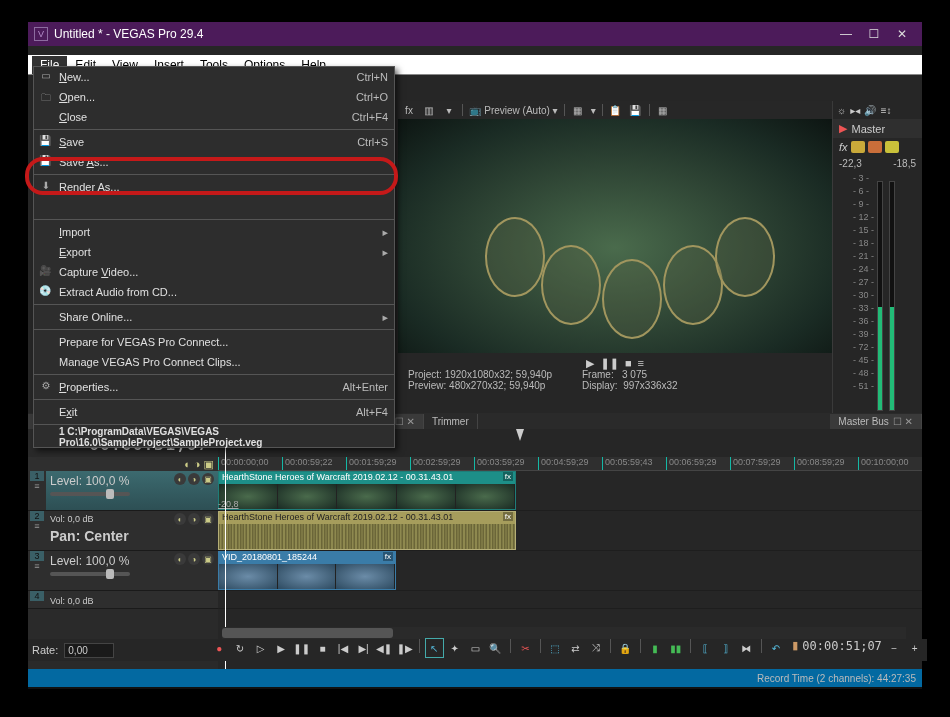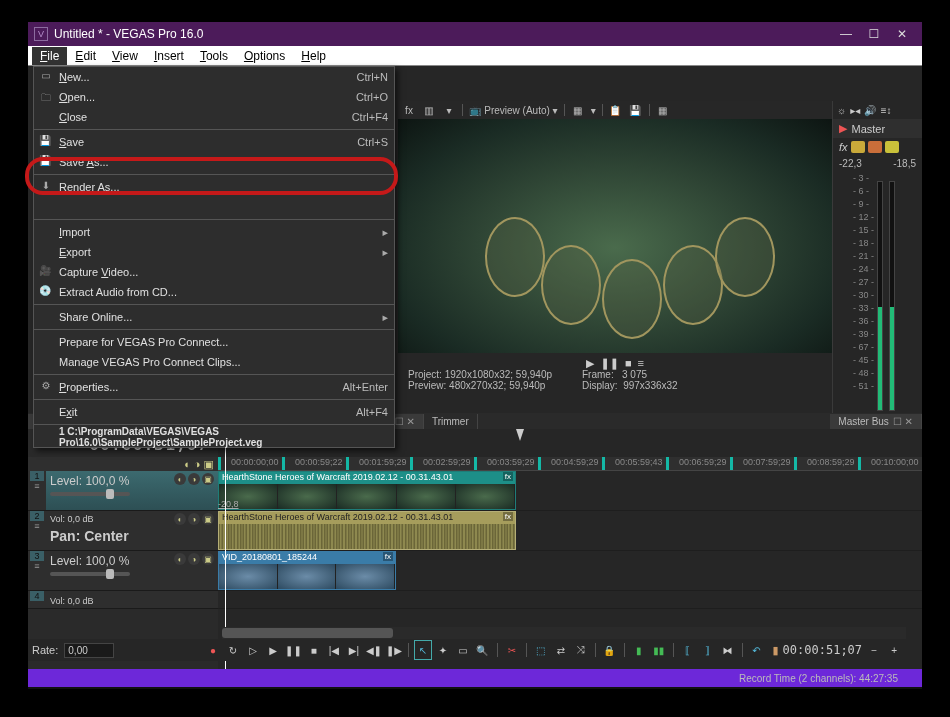--- a/index.html
+++ b/index.html
@@ -59,21 +59,21 @@
 .tabsbar{ position:absolute; left:28px; right:28px; top:413px; height:16px; background:#2a2a2a; display:flex; align-items:center; font-size:10px; color:#bbb;}
 .tabsbar .tab{ padding:2px 8px; border-right:1px solid #444;display:flex;align-items:center;gap:4px;}
 .tabsbar .tab.active{background:#3a3a3a;}
 .tabsbar .x{color:#999;font-size:10px;}
 .tabsbar .spacer{flex:1;}
 
 .timeline{ position:absolute; left:28px; right:28px; top:429px; bottom:30px; background:#262626; display:flex;}
 .timeline .tracks{ width:190px; background:#2a2a2a; display:flex; flex-direction:column;}
 .timeline .tcounter{ height:28px; display:flex; align-items:center; justify-content:flex-end; padding-right:10px; font-size:18px; color:#eee; font-family:Consolas,monospace;}
 .timeline .ruler{ height:14px; background:#2f2f2f; font-size:9px; color:#888; display:flex; border-bottom:1px solid #444;}
-.timeline .ruler span{flex:1;padding-left:10px;border-left:3px solid #14b8a6;}
+.timeline .ruler span{flex:1;padding-left:2px;border-left:1px solid #14b8a6;}
 .timeline .trow{ height:40px; display:flex; border-bottom:1px solid #1a1a1a;}
 .timeline .trow .side{width:18px;background:#2e2e2e;display:flex;flex-direction:column;align-items:center;font-size:9px;color:#999;}
 .timeline .trow .num{background:#3a5f66;width:14px;text-align:center;color:#111;}
 .timeline .trow .head{flex:1;background:#2e2e2e;padding:3px 4px;position:relative;}
 .timeline .trow .head .icons{position:absolute;right:4px;top:2px;display:flex;gap:2px;}
 .timeline .trow .head .icons .b{width:12px;height:12px;border-radius:50%;background:#3a3a3a;color:#cc8;font-size:8px;display:flex;align-items:center;justify-content:center;}
 .timeline .trow .head .lbl{font-size:12px;color:#ccc;}
 .timeline .trow .head .slider{margin-top:4px;height:4px;background:#555;position:relative;width:80px;border-radius:2px;}
 .timeline .trow .head .slider .th{position:absolute;width:8px;height:10px;background:#bbb;top:-3px;left:70%;border-radius:2px;}
 .timeline .trow .head.video{background:linear-gradient(#3c6a6f,#2d4f54);}
@@ -84,51 +84,51 @@
 .timeline .clip .title{position:absolute;left:0;right:0;top:0;height:12px;background:#1d8f88;color:#fff;font-size:9px;padding:0 3px;overflow:hidden;white-space:nowrap;}
 .timeline .clip.audio .title{background:#a69d5c;color:#222;}
 .timeline .clip.audio{background:repeating-linear-gradient(90deg,#8e894f 0 2px,#7c7744 2px 4px);}
 .timeline .clip .wave{position:absolute;left:0;right:0;top:12px;bottom:0;background:repeating-linear-gradient(90deg,#6b6638 0 1px,transparent 1px 3px);}
 .timeline .clip .thumbs{position:absolute;left:0;right:0;top:12px;bottom:0;display:flex;}
 .timeline .clip .thumbs .t{flex:1;background:radial-gradient(#4a6b4c,#1a2b24);border-right:1px solid #222;}
 .timeline .clip .fx{position:absolute;right:2px;top:0;font-size:8px;color:#fff;background:rgba(0,0,0,.3);padding:0 2px;}
 .timeline .play{position:absolute;left:7px;top:0;bottom:0;width:1px;background:#fff;}
 .timeline .endmark{position:absolute;left:298px;top:0;width:8px;height:12px;background:#ccc;clip-path:polygon(0 0,100% 0,50% 100%);}
 
-.btrow{ position:absolute; left:28px; right:44px; bottom:56px; height:22px; background:#262626; display:flex; align-items:center; gap:4px; padding:0 4px;}
+.btrow{ position:absolute; left:28px; right:23px; bottom:56px; height:22px; background:#262626; display:flex; gap:4px; padding:0 4px;}
 .btrow .ratewrap{width:190px;display:flex;align-items:center;gap:6px;font-size:11px;}
 .btrow .rin{background:#1a1a1a;border:1px solid #444;color:#ccc;width:50px;padding:1px 3px;font-size:10px;}
 .btrow .tbtn{width:18px;height:18px;display:inline-flex;align-items:center;justify-content:center;color:#ccc;font-size:10px;}
 .btrow .tbtn.active{outline:1px solid #4aa;}
 .btrow .tsep{width:1px;height:14px;background:#555;margin:0 2px;}
 .btrow .tc{margin-left:auto;font-family:Consolas,monospace;font-size:12px;}
-.statusbar{ position:absolute; left:28px; right:28px; bottom:34px; height:20px; background:#6d28d9; display:flex; align-items:center; justify-content:flex-end; padding:0 24px; font-size:10px; color:#bbb;}
+.statusbar{ position:absolute; left:28px; right:28px; bottom:34px; height:20px; background:#0369a1; display:flex; align-items:center; justify-content:flex-end; padding:0 6px; font-size:10px; color:#bbb;}
 .sbh{position:absolute;left:222px;right:44px;bottom:78px;height:12px;background:#2a2a2a;}
 .sbh .th{position:absolute;top:1px;bottom:1px;left:0;width:25%;background:#555;border-radius:3px;}
 
 .outer{position:absolute;inset:0;border:28px solid #000;pointer-events:none;}
 .inner{position:absolute;left:28px;right:28px;top:22px;bottom:30px;background:#262626;z-index:-1;}
 </style>
 </head>
 <body>
 
 <div class="outer"></div>
 <div class="inner"></div>
 
 <div class="titlebar" style="position:absolute;left:28px;right:28px;top:22px;">
   <div class="appicon">
       <span>V</span>
     </div>
-  <div class="title">Untitled * - VEGAS Pro 16.0</div>
+  <div class="title">Untitled * - VEGAS Pro 29.4</div>
   <div class="winbtn">—</div>
   <div class="winbtn">☐</div>
   <div class="winbtn">✕</div>
 </div>
 
-<div class="menubar" style="position:absolute;left:28px;right:28px;top:46px;">
+<div class="menubar" style="position:absolute;left:28px;right:28px;top:55px;">
   <div class="mitem active"><u>F</u>ile</div>
   <div class="mitem"><u>E</u>dit</div>
   <div class="mitem"><u>V</u>iew</div>
   <div class="mitem"><u>I</u>nsert</div>
   <div class="mitem"><u>T</u>ools</div>
   <div class="mitem"><u>O</u>ptions</div>
   <div class="mitem"><u>H</u>elp</div>
 </div>
 
 <div class="dropdown" style="top:66px;">
@@ -289,21 +289,21 @@
       <span>- 12 -</span>
       <span>- 15 -</span>
       <span>- 18 -</span>
       <span>- 21 -</span>
       <span>- 24 -</span>
       <span>- 27 -</span>
       <span>- 30 -</span>
       <span>- 33 -</span>
       <span>- 36 -</span>
       <span>- 39 -</span>
-      <span>- 67 -</span>
+      <span>- 72 -</span>
       <span>- 45 -</span>
       <span>- 48 -</span>
       <span>- 51 -</span>
   </div>
   <div class="meters">
     <div class="meter">
         <div class="fill"></div>
       </div>
     <div class="meter">
         <div class="fill"></div>

